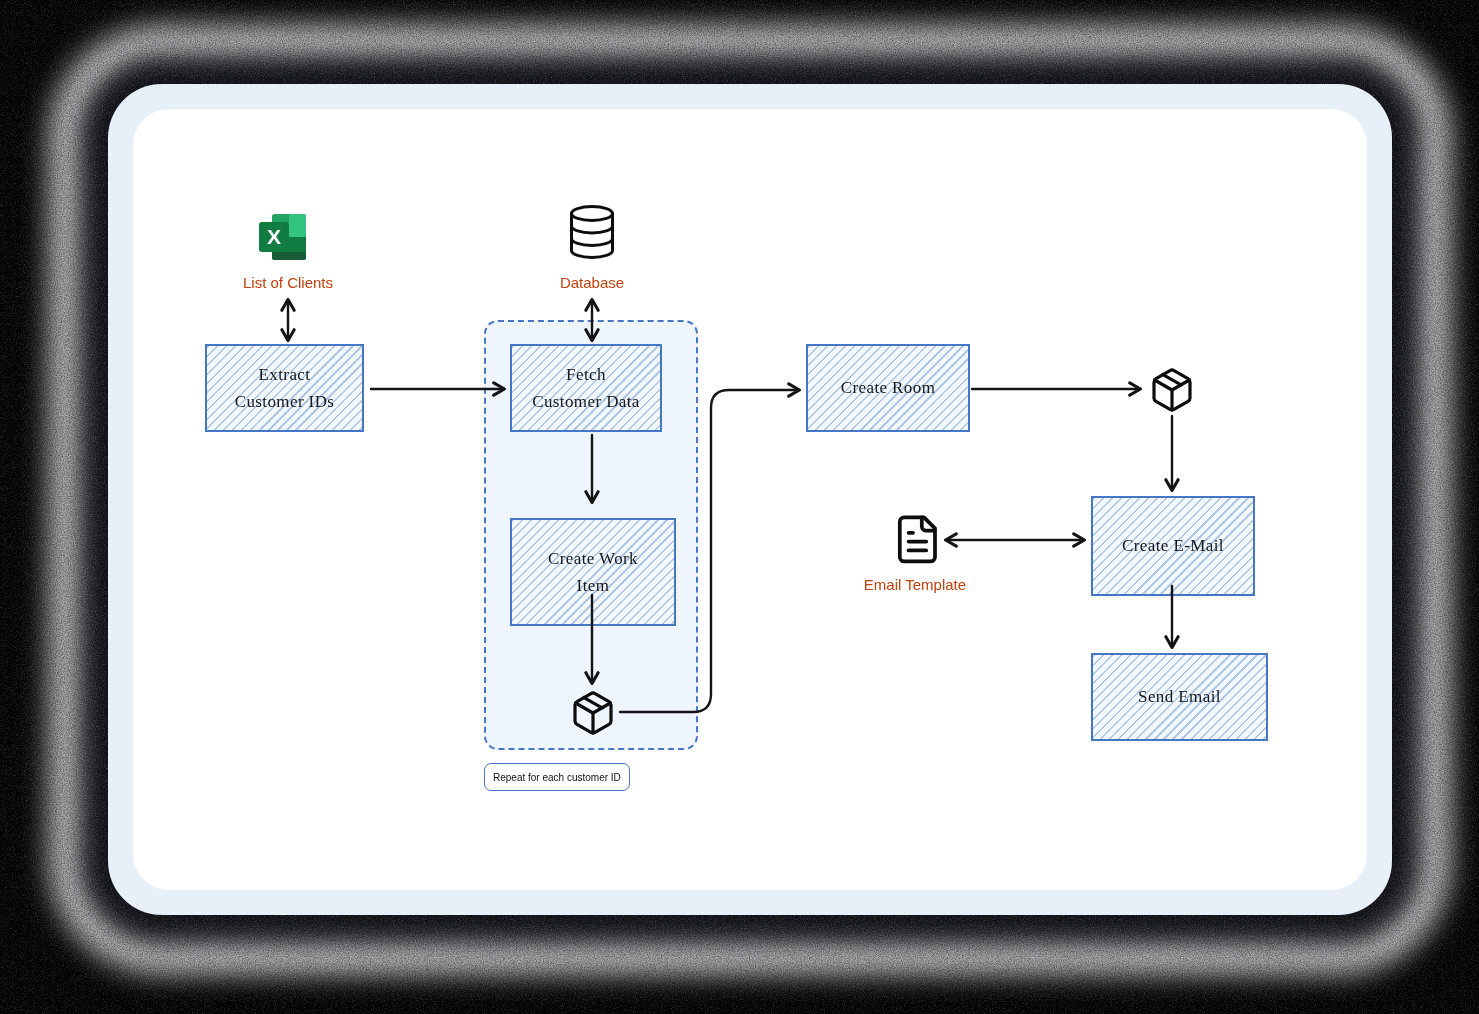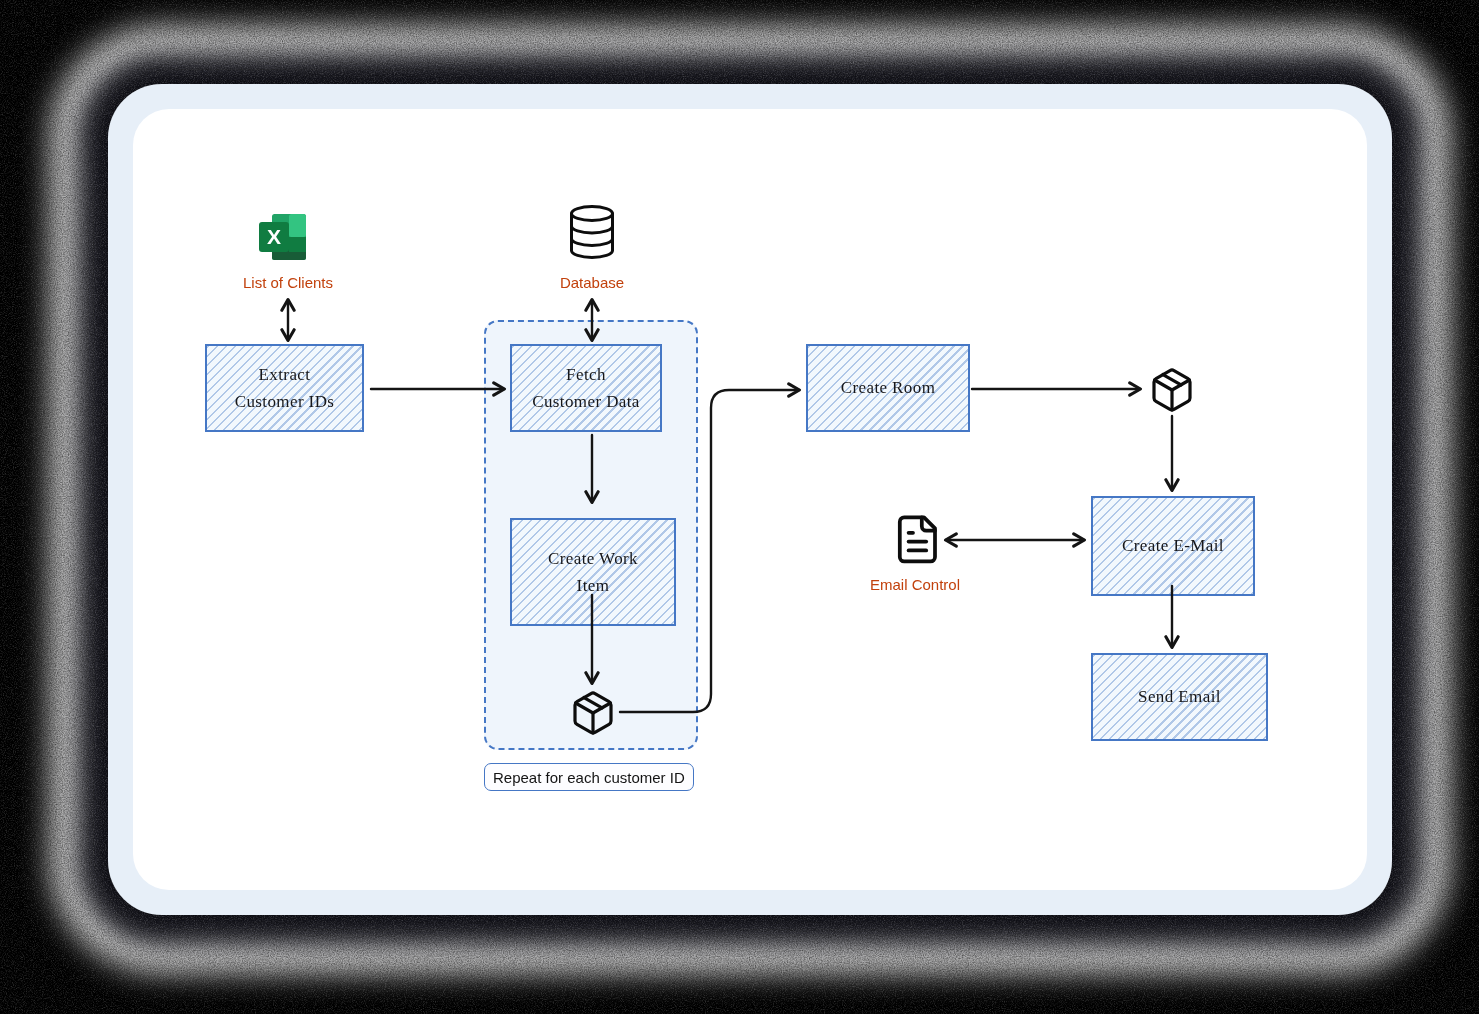--- a/index.html
+++ b/index.html
@@ -53,21 +53,21 @@
     position:absolute; transform:translateX(-50%);
     font-family:"Liberation Sans",sans-serif; font-size:15px; font-weight:500;
     color:#c2410c; white-space:nowrap;
   }
 
   .loop-caption {
     position:absolute; left:351px; top:654px; height:28px;
     display:inline-flex; align-items:center; padding:0 8px;
     border:1.7px solid #4577c5; border-radius:7px;
     background:rgba(253,253,255,0.95);
-    font-family:"Liberation Sans",sans-serif; font-size:15px; font-weight:500;
+    font-family:"Liberation Sans",sans-serif; font-size:10px; font-weight:500;
     color:#141414; white-space:nowrap;
   }
 
   .arrow-layer { position:absolute; left:0; top:0; pointer-events:none; }
 </style>
 </head>
 <body>
 
 <div class="stage">
 
@@ -109,21 +109,21 @@
       </div>
       <div class="node" style="left:958px; top:387px; width:164px; height:100px;">
         <span>Create E-Mail</span>
       </div>
       <div class="node" style="left:958px; top:544px; width:177px; height:88px;">
         <span>Send Email</span>
       </div>
 
       <div class="artifact-label" style="left:155px; top:165px;">List of Clients</div>
       <div class="artifact-label" style="left:459px; top:165px;text-align:center;">Database</div>
-      <div class="artifact-label" style="left:782px; top:467px;">Email Control</div>
+      <div class="artifact-label" style="left:782px; top:467px;">Email Template</div>
 
       <div class="loop-caption">
         <span>Repeat for each customer ID</span>
       </div>
 
       <svg class="arrow-layer" width="1234" height="781" viewBox="0 0 1234 781">
         <defs>
           <marker id="ah" viewBox="0 0 10 10" refX="8.2" refY="5" markerWidth="6.4" markerHeight="6.4" orient="auto-start-reverse">
             <path d="M1.5 1 L8.5 5 L1.5 9" fill="none" stroke="#141414" stroke-width="2" stroke-linecap="round" stroke-linejoin="round"></path>
           </marker>

